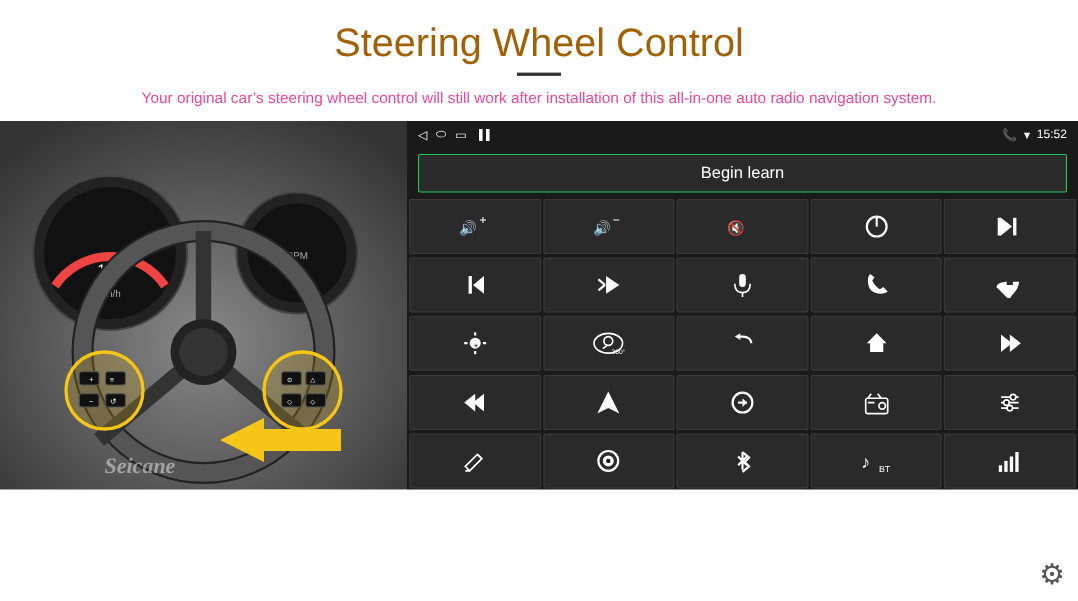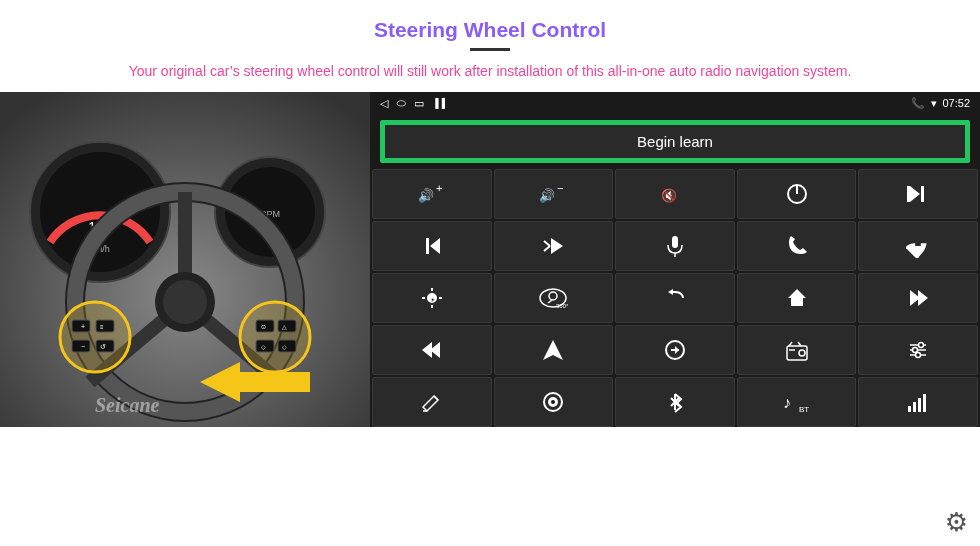--- a/index.html
+++ b/index.html
@@ -19,23 +19,23 @@
       align-items: center;
     }
 
     .header-section {
       text-align: center;
       padding: 18px 60px 10px;
       width: 100%;
     }
 
     .main-title {
-      font-size: 21px;
-      font-weight: 700;
-      color: #8b5cf6;
+      font-size: 36px;
+      font-weight: 400;
+      color: #a16207;
       margin-bottom: 6px;
     }
 
     .title-divider {
       width: 40px;
       height: 3px;
       background: #333;
       margin: 4px auto 10px;
     }
 
@@ -104,21 +104,21 @@
 
     .status-icon {
       color: #fff;
       font-size: 11px;
     }
 
     
     .begin-learn-btn {
       margin: 6px 10px;
       background: #2a2a2a;
-      border: 5px solid #22c55e;
+      border: 1px solid #22c55e;
       color: #fff;
       font-size: 15px;
       padding: 8px;
       text-align: center;
       cursor: pointer;
       border-radius: 2px;
     }
 
     
     .control-grid {
@@ -230,21 +230,21 @@
       <div class="status-bar">
         <div class="status-bar-left">
           <span class="status-icon">◁</span>
           <span class="status-icon">⬭</span>
           <span class="status-icon">▭</span>
           <span class="status-icon" style="font-size:9px;">▐▐</span>
         </div>
         <div class="status-bar-right">
           <span>📞</span>
           <span>▾</span>
-          <span>07:52</span>
+          <span>15:52</span>
         </div>
       </div>
 
       <div class="begin-learn-btn">Begin learn</div>
 
       <div class="control-grid">
 
         <div class="ctrl-btn">
           <svg width="28" height="24" viewBox="0 0 28 24">
               <text y="18" font-size="13" fill="white">🔊</text>

